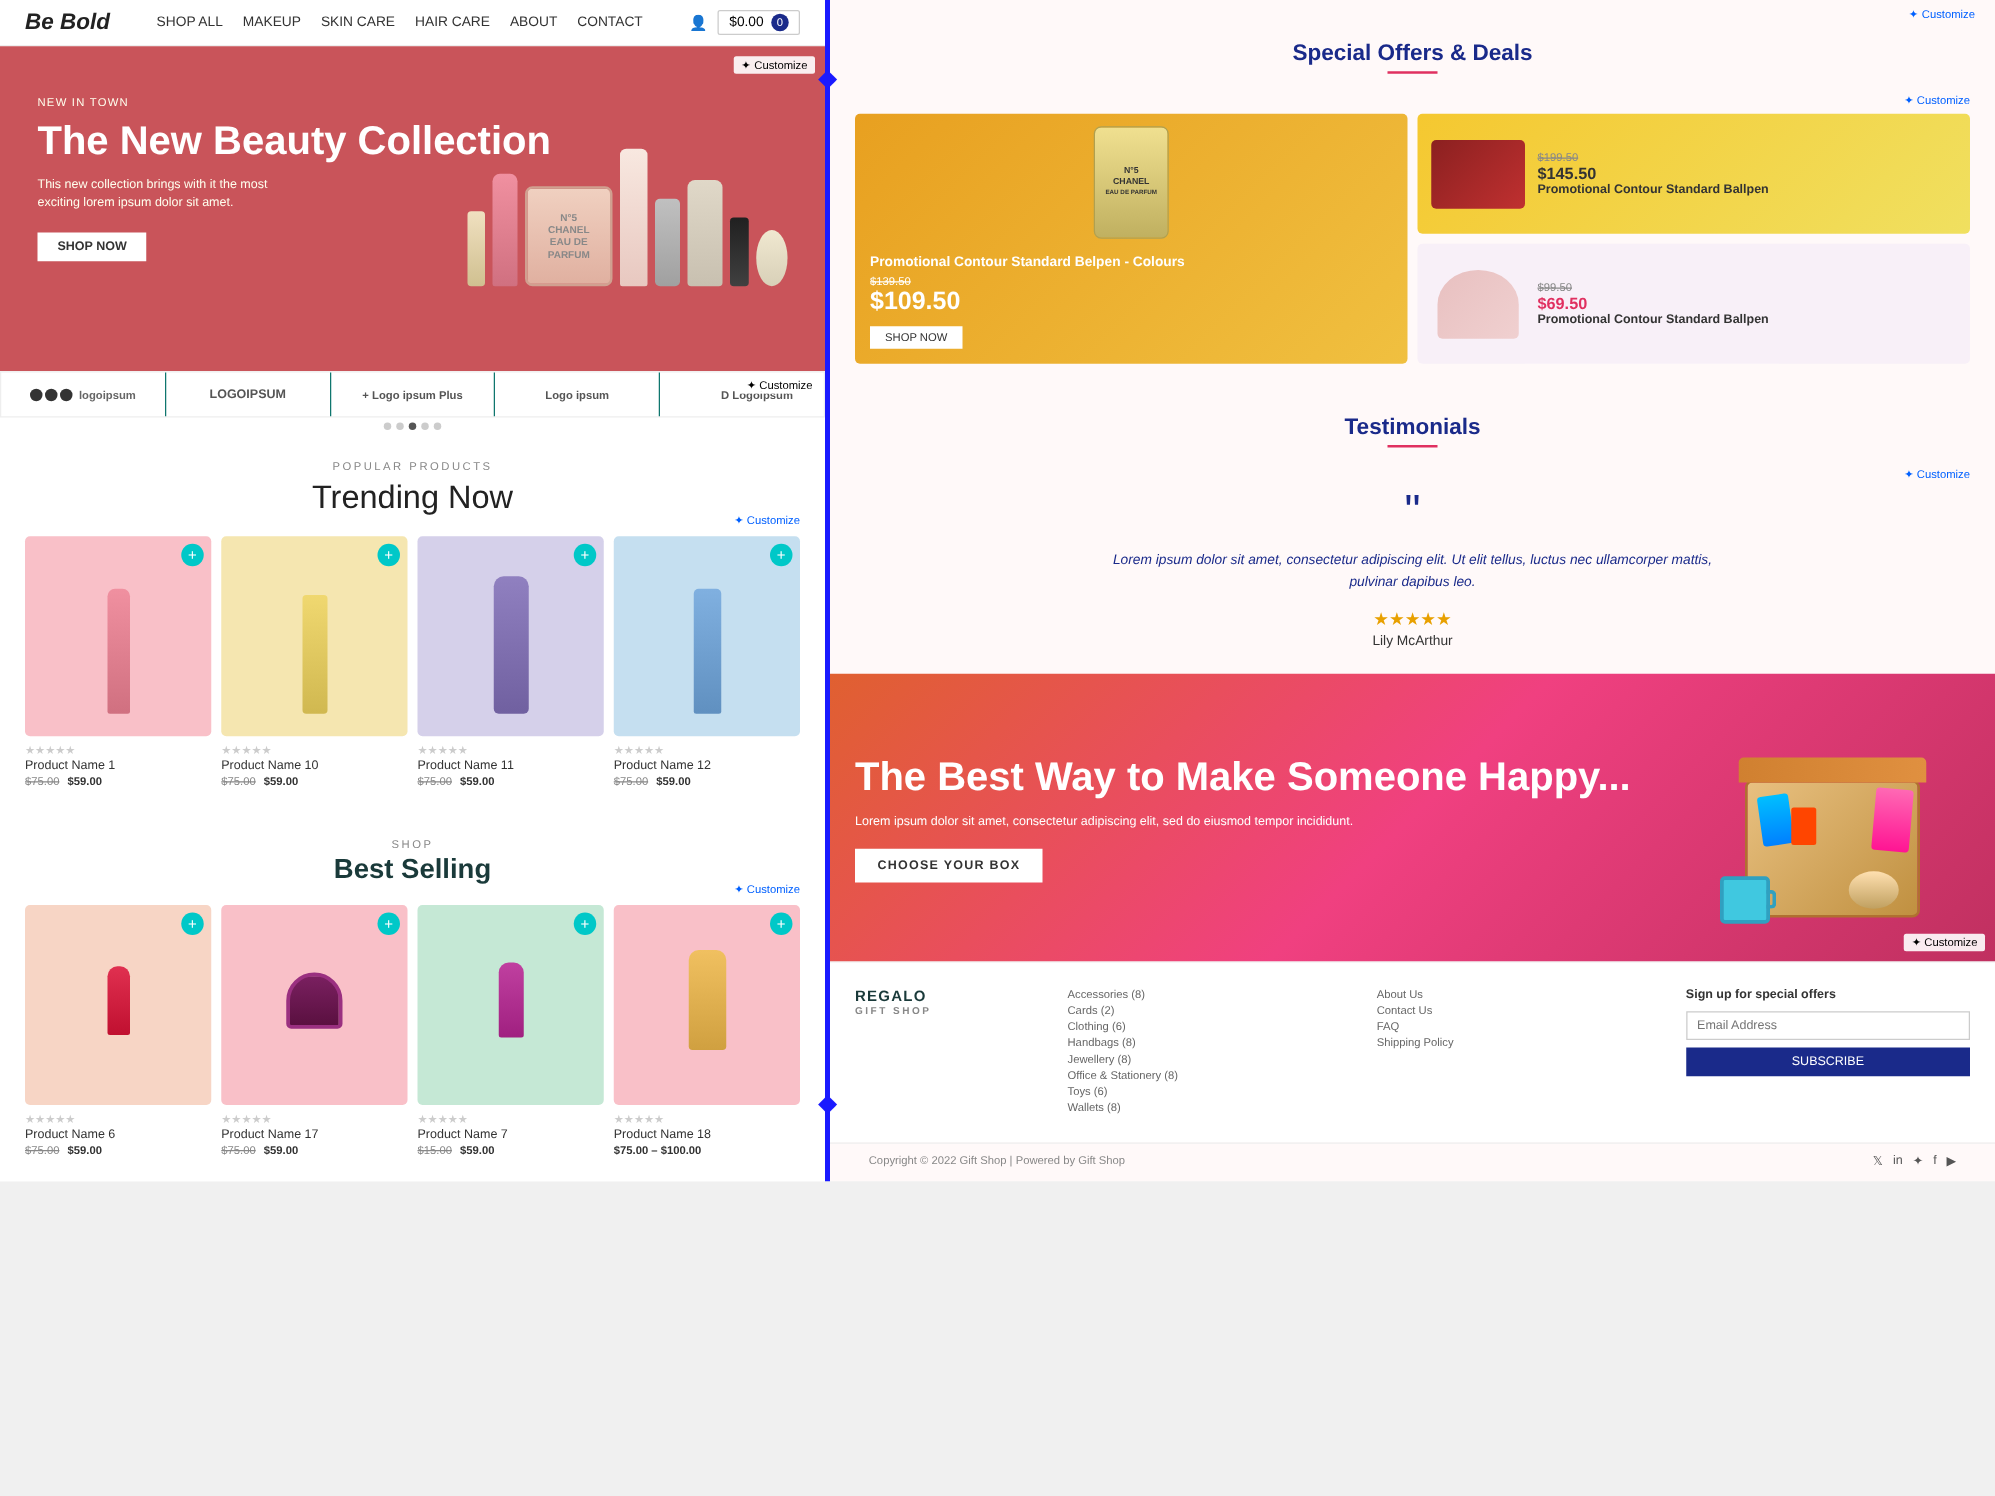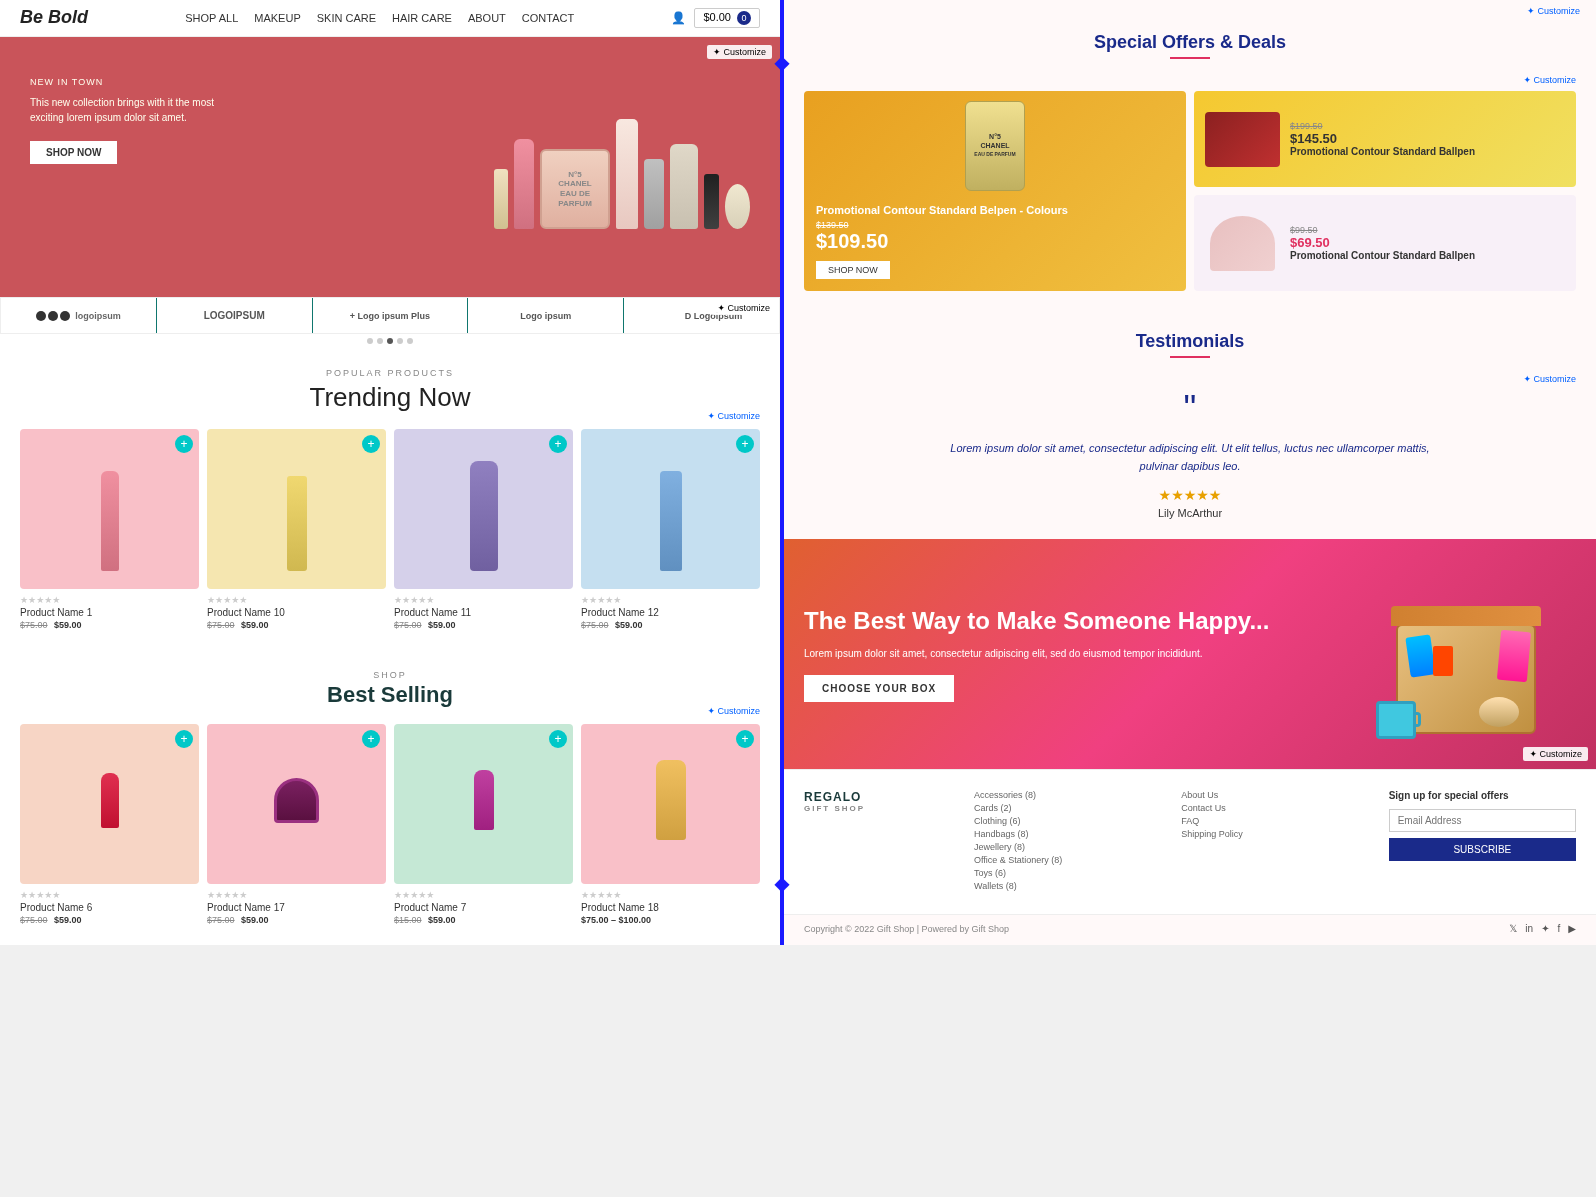--- a/index.html
+++ b/index.html
@@ -1,20 +1,20 @@
 <!DOCTYPE html>
 <html><head>
   <meta charset="utf-8">
   <style>
     * { margin: 0; padding: 0; box-sizing: border-box; }
     body { font-family: Arial, sans-serif; background: #f0f0f0; width: 1596px; min-height: 1197px; overflow-x: hidden; }
     
     
     .wrapper { display: flex; width: 1596px; }
-    .left-panel { width: 780px; background: #fff; flex-shrink: 0; }
+    .left-panel { width: 660px; background: #fff; flex-shrink: 0; }
     .divider { width: 4px; background: #1a1aff; position: relative; flex-shrink: 0; }
     .divider::before { content: '◆'; position: absolute; top: 50px; left: 50%; transform: translateX(-50%); color: #1a1aff; font-size: 20px; }
     .divider::after { content: '◆'; position: absolute; bottom: 50px; left: 50%; transform: translateX(-50%); color: #1a1aff; font-size: 20px; }
     .right-panel { flex: 1; background: #fff9f9; }
 
     
     
     .header { display: flex; align-items: center; justify-content: space-between; padding: 8px 20px; border-bottom: 1px solid #eee; background: #fff; }
     .header-logo { font-weight: bold; font-size: 16px; color: #222; line-height: 1.1; }
     .header-nav { display: flex; gap: 16px; font-size: 11px; color: #333; }
@@ -103,35 +103,35 @@
     .test-underline { width: 40px; height: 2px; background: #e03060; margin: 0 auto 16px; }
     .test-customize { text-align: right; font-size: 9px; color: #0060ff; cursor: pointer; margin-bottom: 4px; }
     .quote-icon { text-align: center; font-size: 36px; color: #1a2a8a; margin-bottom: 10px; }
     .test-text { text-align: center; color: #1a2a8a; font-size: 11px; line-height: 1.6; font-style: italic; max-width: 500px; margin: 0 auto 12px; }
     .test-stars { text-align: center; color: #e8a000; font-size: 14px; margin-bottom: 4px; }
     .test-author { text-align: center; font-size: 11px; color: #333; }
 
     
     .banner-section { background: linear-gradient(135deg, #e06030 0%, #f04080 50%, #c03060 100%); padding: 30px 20px; position: relative; display: flex; align-items: center; gap: 20px; min-height: 180px; }
     .banner-text { flex: 1; color: #fff; }
-    .banner-title { font-size: 24px; font-weight: bold; line-height: 1.2; margin-bottom: 10px; }
+    .banner-title { font-size: 32px; font-weight: bold; line-height: 1.2; margin-bottom: 10px; }
     .banner-desc { font-size: 10px; line-height: 1.5; margin-bottom: 14px; }
     .choose-btn { background: #fff; color: #333; border: none; padding: 8px 18px; font-size: 10px; cursor: pointer; font-weight: bold; letter-spacing: 1px; }
     .banner-visual { width: 200px; height: 170px; flex-shrink: 0; display: flex; align-items: center; justify-content: center; }
     .banner-customize { position: absolute; bottom: 8px; right: 8px; font-size: 9px; background: rgba(255,255,255,0.9); padding: 2px 6px; border-radius: 2px; cursor: pointer; }
 
     
     .footer { background: #fff; padding: 20px; display: grid; grid-template-columns: 150px 1fr 1fr 1fr; gap: 20px; border-top: 1px solid #eee; }
     .footer-logo { font-weight: bold; font-size: 14px; color: #1a3a3a; }
     .footer-links ul { list-style: none; }
     .footer-links ul li { font-size: 9px; color: #666; margin-bottom: 3px; cursor: pointer; }
     .footer-newsletter h4 { font-size: 10px; color: #333; margin-bottom: 8px; }
     .newsletter-input { width: 100%; padding: 5px 8px; border: 1px solid #ccc; font-size: 10px; margin-bottom: 6px; }
     .subscribe-btn { background: #1a2a8a; color: #fff; border: none; padding: 6px 16px; font-size: 10px; cursor: pointer; width: 100%; }
-    .footer-bottom { background: #fff9f9; padding: 8px 20px; display: flex; justify-content: space-between; align-items: center; border-top: 1px solid #eee; }
+    .footer-bottom { background: #fff9f9; padding: 8px 31px; display: flex; justify-content: space-between; align-items: flex-start; border-top: 1px solid #eee; }
     .footer-copy { font-size: 9px; color: #888; }
     .social-icons { display: flex; gap: 8px; }
     .social-icon { font-size: 10px; color: #555; cursor: pointer; }
 
     
     .product-visual-container { display: flex; align-items: flex-end; justify-content: center; gap: 4px; height: 140px; padding-bottom: 8px; }
     .pv-bottle1 { width: 18px; height: 80px; background: linear-gradient(180deg, #f090a0, #d07080); border-radius: 6px 6px 2px 2px; }
     .pv-tube { width: 16px; height: 55px; background: linear-gradient(180deg, #f0d050, #d0b030); border-radius: 3px; }
     .pv-tall { width: 20px; height: 100px; background: linear-gradient(180deg, #d8b0c0, #b89098); border-radius: 5px 5px 2px 2px; }
 
@@ -166,20 +166,21 @@
         <span class="cart-btn">
           <span>$0.00</span>
           <span style="display:inline-block;background:#1a2a8a;color:#fff;border-radius:50%;width:14px;height:14px;text-align:center;font-size:9px;line-height:14px;margin-left:3px;">0</span>
         </span>
       </div>
     </div>
 
     <div class="hero">
       <div class="hero-content">
         <div class="hero-tag">NEW IN TOWN</div>
+        <div class="hero-title">The New Beauty Collection</div>
         <div class="hero-desc">This new collection brings with it the most exciting lorem ipsum dolor sit amet.</div>
         <button class="shop-now-btn">SHOP NOW</button>
       </div>
       <div class="hero-customize">
         <span>✦</span>
         <span>Customize</span>
       </div>
 
       <div class="hero-products">
         <div class="product-visual-container" style="gap:6px;align-items:flex-end;padding-right:20px;">

